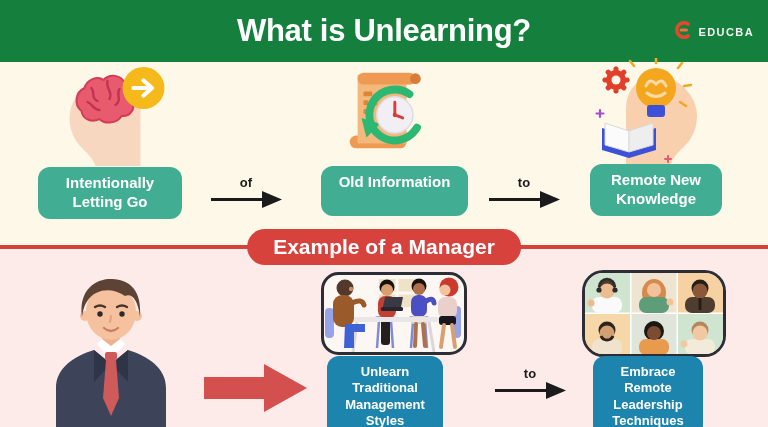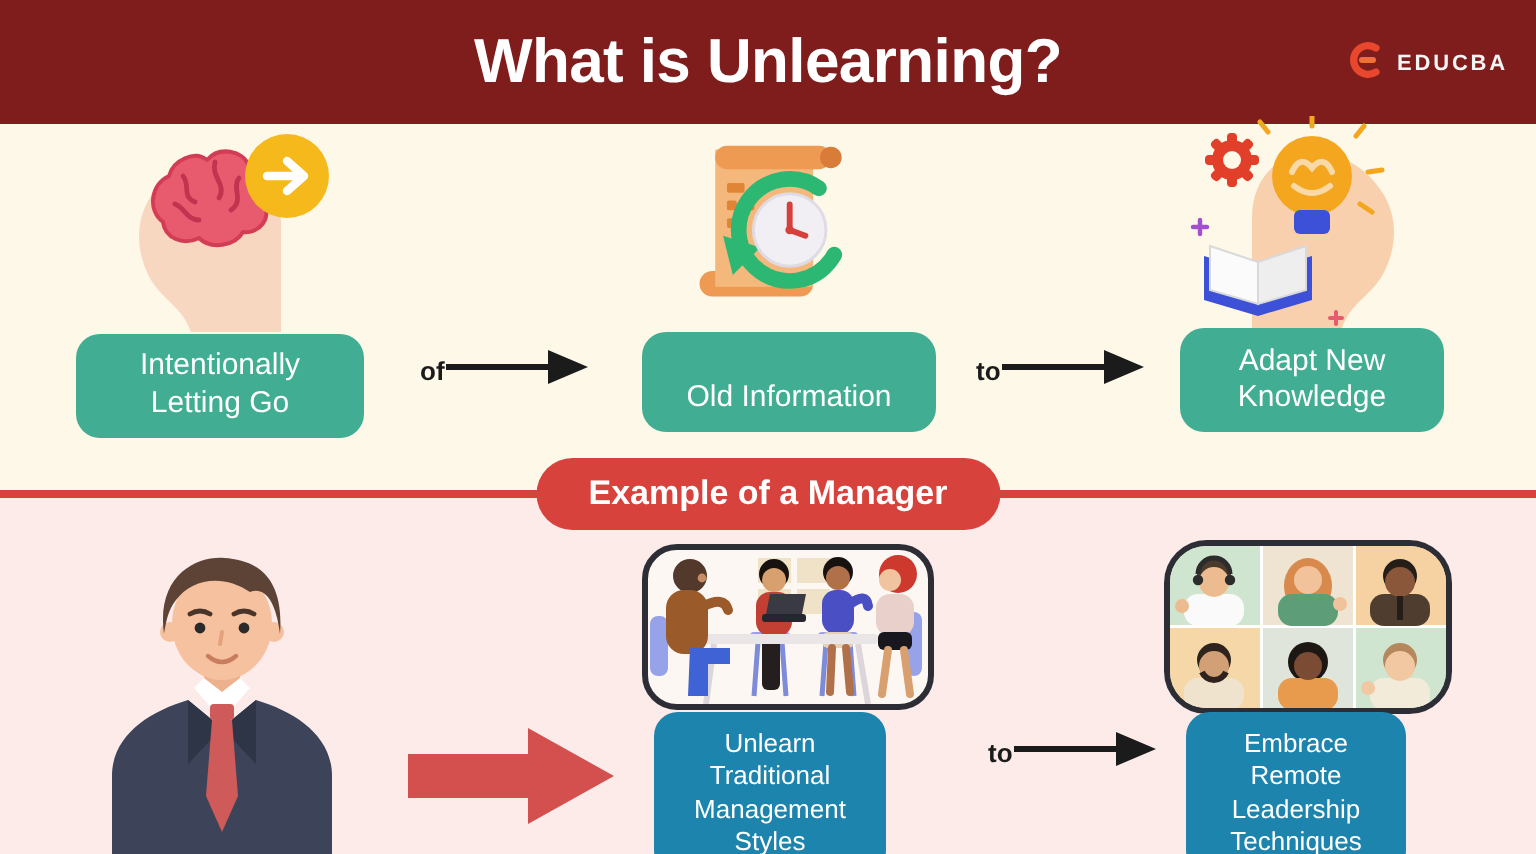--- a/index.html
+++ b/index.html
@@ -5,52 +5,52 @@
   * { margin:0; padding:0; box-sizing:border-box; }
   html,body { width:768px; height:427px; }
   body { font-family:"Liberation Sans","DejaVu Sans",sans-serif; }
   #page {
     position:relative; width:768px; height:427px; overflow:hidden;
     background:#fdf8e8;
   }
   
   .header {
     position:absolute; left:0; top:0; width:768px; height:62px;
-    background:#7f1d1d;
+    background:#15803d;
   }
   .header-title {
     position:absolute; left:0; top:0; width:768px; height:62px;
     display:flex; align-items:center; justify-content:center;
     color:#ffffff; font-size:31px; font-weight:bold; letter-spacing:-0.3px;
   }
   .logo {
     position:absolute; right:14px; top:21px; height:22px;
     display:flex; align-items:center; gap:5px;
   }
   .logo-text { color:#f2f5f4; font-size:11px; font-weight:bold; letter-spacing:1.4px; }
   
   .icon-box { position:absolute; }
   .pill-btn {
-    position:absolute; display:flex; align-items:flex-end; justify-content:center;
-    background:#41ad92; color:#ffffff; font-weight:normal; text-align:center;
+    position:absolute; display:flex; align-items:flex-start; justify-content:center;
+    background:#41ad92; color:#ffffff; font-weight:bold; text-align:center;
     border-radius:12px; line-height:1.25;
   }
   .teal-btn { font-size:15px; padding:7px 9px; }
-  .connector { position:absolute; display:flex; flex-direction:row; align-items:center; }
+  .connector { position:absolute; display:flex; flex-direction:column; align-items:center; }
   .connector-label { font-size:13px; font-weight:bold; color:#1b1b1b; margin-bottom:1px; }
   
   .divider-line {
     position:absolute; left:0; top:245px; width:768px; height:4px;
     background:#d8423d; z-index:1;
   }
   .banner-pill {
     position:absolute; left:384px; top:229px; transform:translateX(-50%);
     height:36px; padding:0 26px; border-radius:18px; background:#d8423d;
     display:flex; align-items:center; justify-content:center;
-    color:#ffffff; font-size:17px; font-weight:bold; z-index:2; white-space:nowrap;
+    color:#ffffff; font-size:21px; font-weight:bold; z-index:2; white-space:nowrap;
   }
   
   .bottom-section {
     position:absolute; left:0; top:248px; width:768px; height:179px;
     background:#fcebe9;
   }
   .blue-btn {
     background:#1c84ad; font-size:13px; padding:8px 8px; border-radius:12px;
   }
 </style>
@@ -149,21 +149,21 @@
         <path d="M0,8 L27,16 L54,8 L54,30 L27,38 L0,30 Z" fill="#3c50d8"></path>
         <path d="M3,3 L27,11 L27,32 L3,25 Z" fill="#fbfbfb" stroke="#d9d9d9" stroke-width="1"></path>
         <path d="M51,3 L27,11 L27,32 L51,25 Z" fill="#eeeeee" stroke="#d9d9d9" stroke-width="1"></path>
       </g>
       <path d="M8,52 L8,59 M4.5,55.5 L11.5,55.5" stroke="#a44fd0" stroke-width="2.2" stroke-linecap="round"></path>
       <path d="M76,98 L76,104 M73,101 L79,101" stroke="#e85a6e" stroke-width="2" stroke-linecap="round"></path>
     </svg>
   </div>
 
   <div class="pill-btn teal-btn" style="left:590px; top:164px; width:132px; min-height:52px;">
-    <span>Adapt New Knowledge</span>
+    <span>Remote New Knowledge</span>
   </div>
 
   <div class="divider-line"></div>
   <div class="banner-pill">
     <span>Example of a Manager</span>
   </div>
 
   <div class="bottom-section"></div>
 
   <div class="icon-box" style="left:38px; top:276px;">

